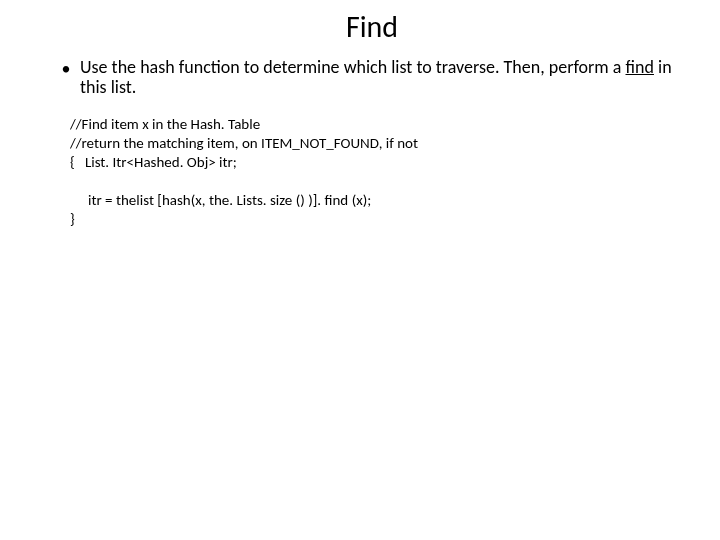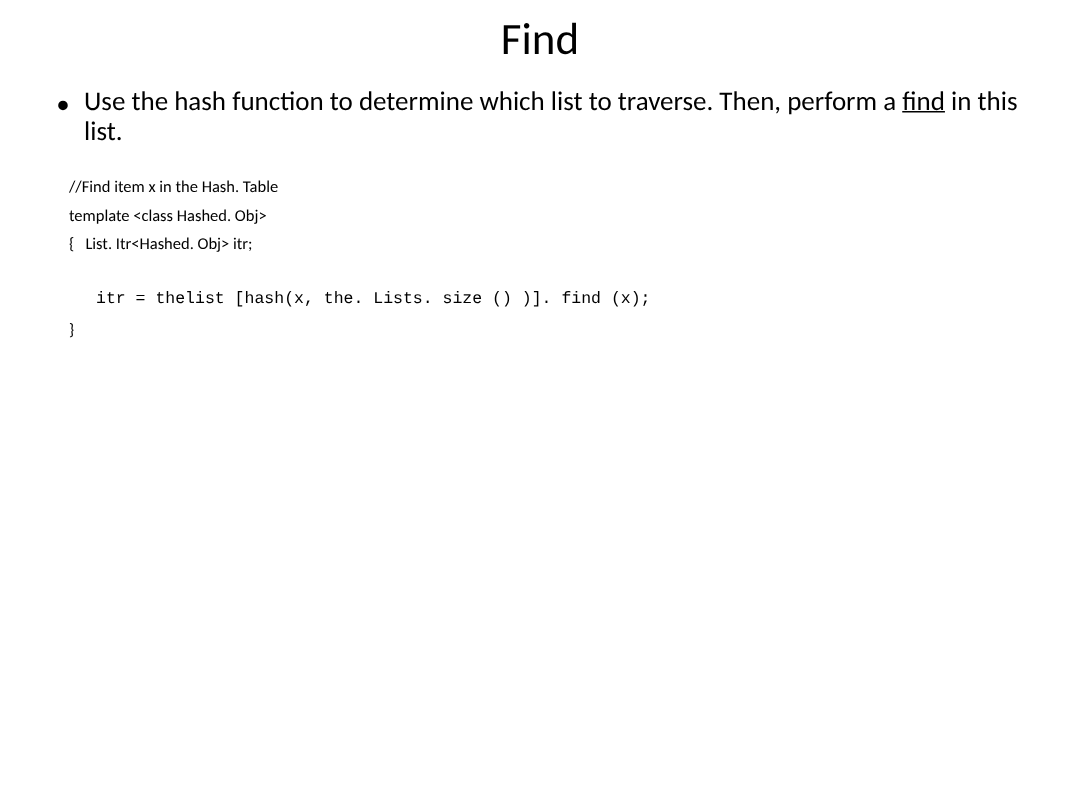--- a/index.html
+++ b/index.html
@@ -9,20 +9,21 @@
     height: 540px;
     background: #ffffff;
     font-family: Calibri, "Segoe UI", Arial, sans-serif;
     color: #000000;
   }
   .slide {
     width: 720px;
     height: 472px;
     position: relative;
     box-sizing: border-box;
+    padding-left: 24px;
   }
   .title {
     text-align: center;
     font-size: 30px;
     font-weight: 400;
     padding-top: 8px;
     padding-bottom: 6px;
   }
   .body {
     padding: 0 28px 0 28px;
@@ -43,53 +44,52 @@
   }
   .bullet-text {
     font-size: 18px;
     line-height: 20px;
   }
   .underline {
     text-decoration: underline;
   }
   .code-block {
     padding-left: 18px;
-    font-size: 11px;
+    font-size: 15px;
     line-height: 19px;
   }
   .code-block .line {
     white-space: pre;
   }
   .blank {
     height: 19px;
   }
   .indent {
     padding-left: 18px;
-    font-family: Liberation Mono, monospace;
   }
 </style>
 </head>
 <body>
 
 <div class="slide">
 
   <div class="title">Find</div>
 
   <div class="body">
 
     <div class="bullet-row">
       <div class="bullet-dot">•</div>
       <div class="bullet-text">
         <span>Use the hash function to determine which list to traverse. Then, perform a </span><span class="underline">find</span><span> in this list.</span>
       </div>
     </div>
 
     <div class="code-block">
       <div class="line">//Find item x in the Hash. Table</div>
-      <div class="line">template &lt;class Hashed. Obj&gt;</div>
+      <div class="line">//return the matching item, on ITEM_NOT_FOUND, if not</div>
       <div class="line">{   List. Itr&lt;Hashed. Obj&gt; itr;</div>
       <div class="blank"></div>
       <div class="line indent">itr = thelist [hash(x, the. Lists. size () )]. find (x);</div>
       <div class="line">}</div>
     </div>
 
   </div>
 
 </div>
 

